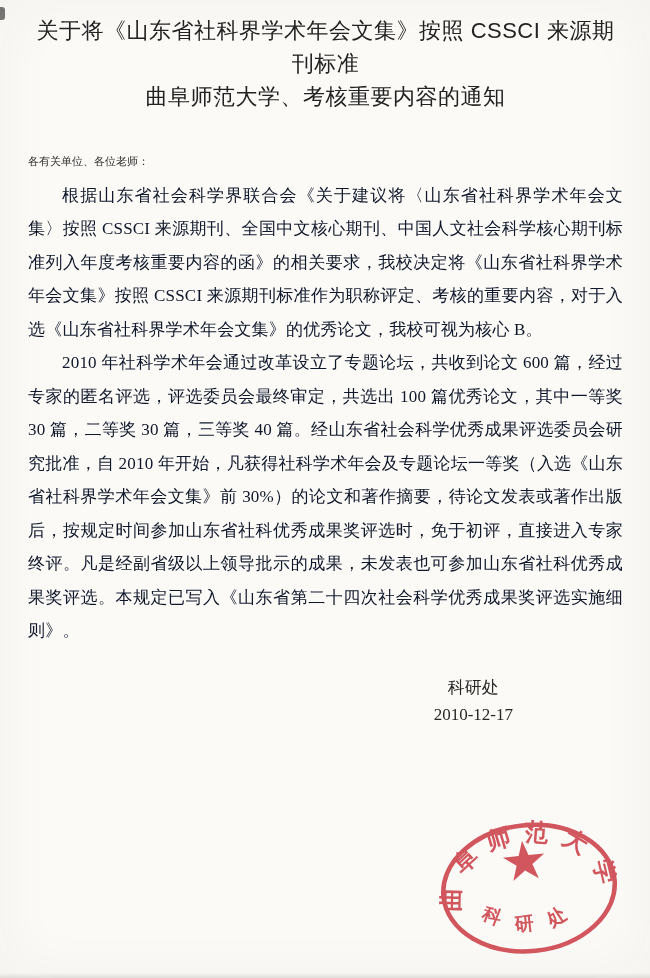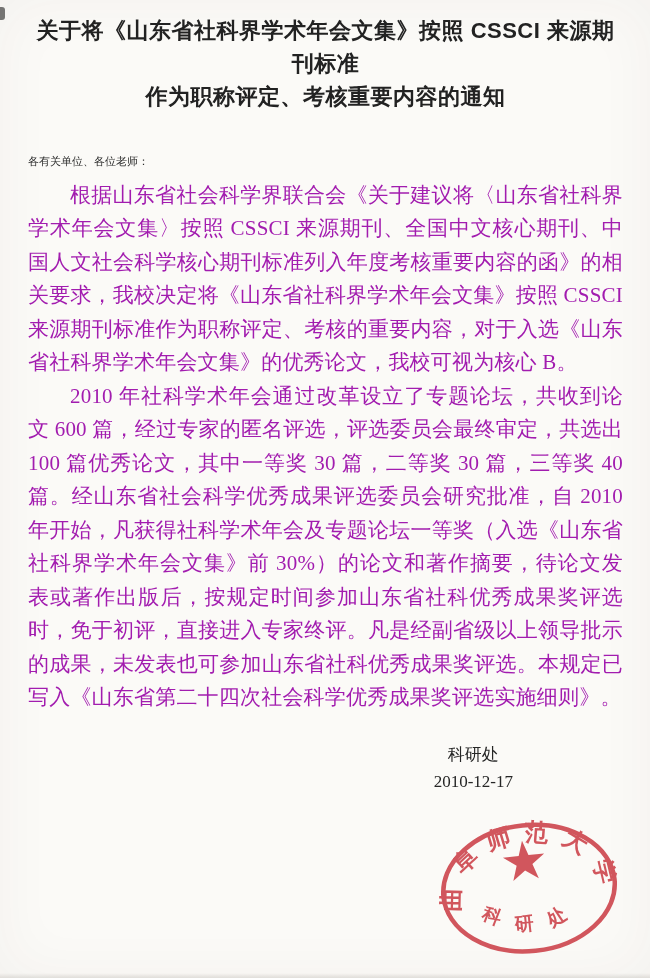--- a/index.html
+++ b/index.html
@@ -17,40 +17,40 @@
     font-family: "Liberation Serif", "DejaVu Serif", serif;
     color: #2a2a2a;
   }
   .content {
     position: relative;
     padding: 14px 27px 0 28px;
     z-index: 2;
   }
   .title {
     font-family: "Liberation Sans", "DejaVu Sans", sans-serif;
-    font-weight: 700;
+    font-weight: 400;
     font-size: 22px;
     line-height: 33px;
     text-align: center;
     color: #222222;
     letter-spacing: 0.5px;
   }
   .greeting {
     margin-top: 32px;
     font-size: 11px;
     line-height: 33.5px;
     color: #2b2b2b;
   }
   .body-text p {
     margin: 0;
-    font-size: 21px;
+    font-size: 17px;
     line-height: 33.5px;
     text-align: justify;
     text-indent: 2em;
-    color: #a21caf;
+    color: #0f172a;
     letter-spacing: 0.2px;
   }
   .signature {
     float: right;
     margin-top: 26px;
     margin-right: 110px;
     text-align: center;
     font-size: 17px;
     line-height: 27px;
     color: #262626;
@@ -91,21 +91,21 @@
 </head>
 <body>
 
 <div class="page">
 
   <div class="scan-speck"></div>
 
   <div class="content">
     <div class="title">
       <div>关于将《山东省社科界学术年会文集》按照 CSSCI 来源期刊标准</div>
-      <div>作为职称评定、考核重要内容的通知</div>
+      <div>曲阜师范大学、考核重要内容的通知</div>
     </div>
 
     <div class="greeting">各有关单位、各位老师：</div>
 
     <div class="body-text">
       <p>根据山东省社会科学界联合会《关于建议将〈山东省社科界学术年会文集〉按照 CSSCI 来源期刊、全国中文核心期刊、中国人文社会科学核心期刊标准列入年度考核重要内容的函》的相关要求，我校决定将《山东省社科界学术年会文集》按照 CSSCI 来源期刊标准作为职称评定、考核的重要内容，对于入选《山东省社科界学术年会文集》的优秀论文，我校可视为核心 B。</p>
       <p>2010 年社科学术年会通过改革设立了专题论坛，共收到论文 600 篇，经过专家的匿名评选，评选委员会最终审定，共选出 100 篇优秀论文，其中一等奖 30 篇，二等奖 30 篇，三等奖 40 篇。经山东省社会科学优秀成果评选委员会研究批准，自 2010 年开始，凡获得社科学术年会及专题论坛一等奖（入选《山东省社科界学术年会文集》前 30%）的论文和著作摘要，待论文发表或著作出版后，按规定时间参加山东省社科优秀成果奖评选时，免于初评，直接进入专家终评。凡是经副省级以上领导批示的成果，未发表也可参加山东省社科优秀成果奖评选。本规定已写入《山东省第二十四次社会科学优秀成果奖评选实施细则》。</p>
     </div>
 
     <div class="signature">

